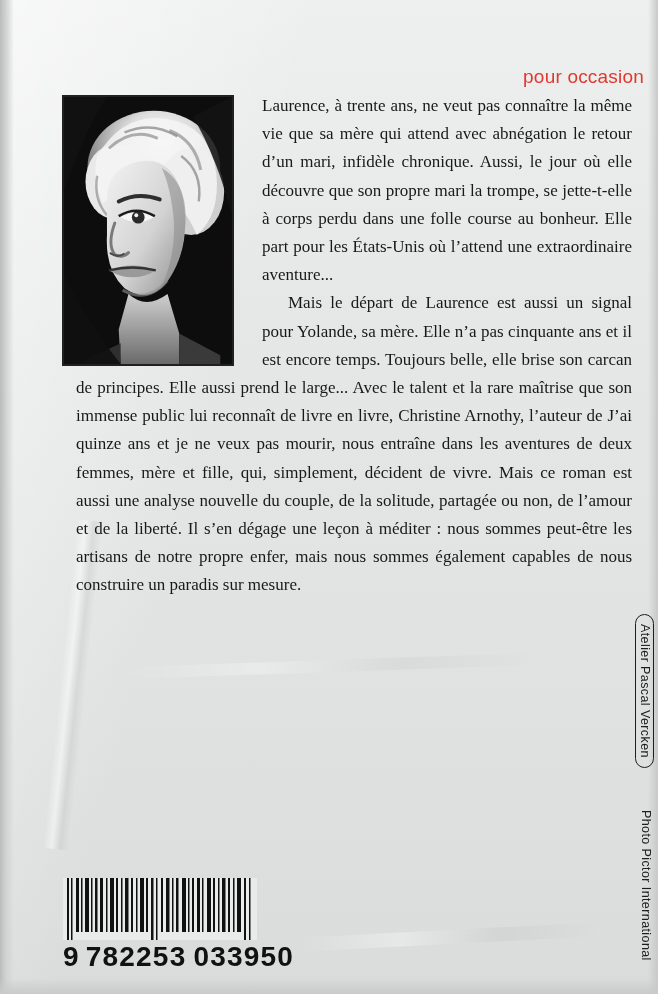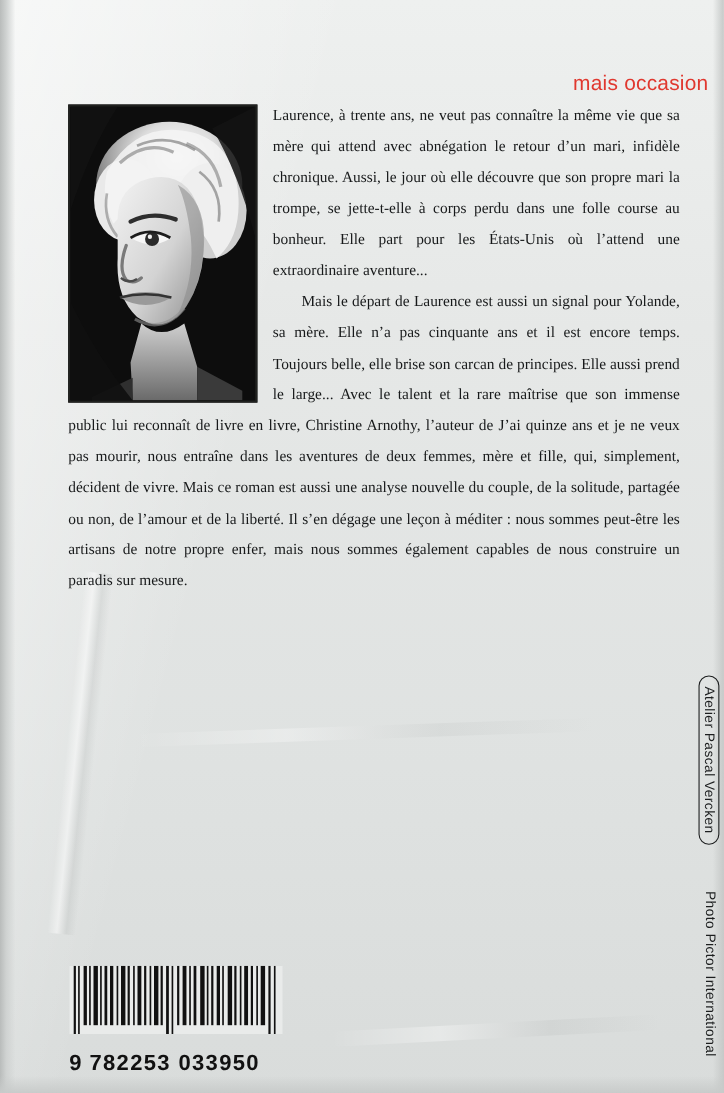--- a/index.html
+++ b/index.html
@@ -66,24 +66,24 @@
     border: 2px solid #20211f;
     box-sizing: border-box;
     overflow: hidden;
     background: #0b0b0b;
   }
   .portrait svg { display: block; width: 100%; height: 100%; }
 
   
   .copy {
     position: absolute;
-    left: 62px;
+    left: 76px;
     top: 92px;
     width: 556px;
-    font-size: 14px;
+    font-size: 17px;
     line-height: 28.2px;
     text-align: justify;
     text-justify: inter-word;
     color: #17191a;
   }
   .copy p { margin: 0; }
   .copy p.first { text-indent: 0; }
   .copy p.second { text-indent: 26px; }
   .float-box {
     float: left;
@@ -121,25 +121,25 @@
   
   .barcode-area {
     position: absolute;
     left: 63px;
     top: 878px;
     width: 194px;
   }
   .bars { display: block; width: 194px; height: 62px; }
   .barcode-digits {
     font-family: "Liberation Sans", sans-serif;
-    font-size: 20px;
+    font-size: 28px;
     font-weight: 700;
     letter-spacing: 1.2px;
     color: #111;
-    margin-top: 16px;
+    margin-top: 1px;
     white-space: nowrap;
   }
   .bc-lead { margin-right: 6px; }
   .bc-group { margin-right: 7px; }
 
   
   .legal {
     position: absolute;
     left: 268px;
     top: 944px;
@@ -156,21 +156,21 @@
 
 <div class="page">
 
   <div class="edge-left"></div>
   <div class="edge-right"></div>
   <div class="edge-bottom"></div>
   <div class="crease crease-a"></div>
   <div class="crease crease-b"></div>
   <div class="crease crease-c"></div>
 
-  <div class="stamp">mais occasion</div>
+  <div class="stamp">pour occasion</div>
 
   <div class="portrait">
     <svg viewBox="0 0 172 271" preserveAspectRatio="none">
       <defs>
         <radialGradient id="hairG" cx="55%" cy="28%" r="62%">
           <stop offset="0%" stop-color="#ffffff"></stop>
           <stop offset="45%" stop-color="#dddddd"></stop>
           <stop offset="100%" stop-color="#6e6e6e"></stop>
         </radialGradient>
         <linearGradient id="faceG" x1="0" y1="0" x2="1" y2="1">

